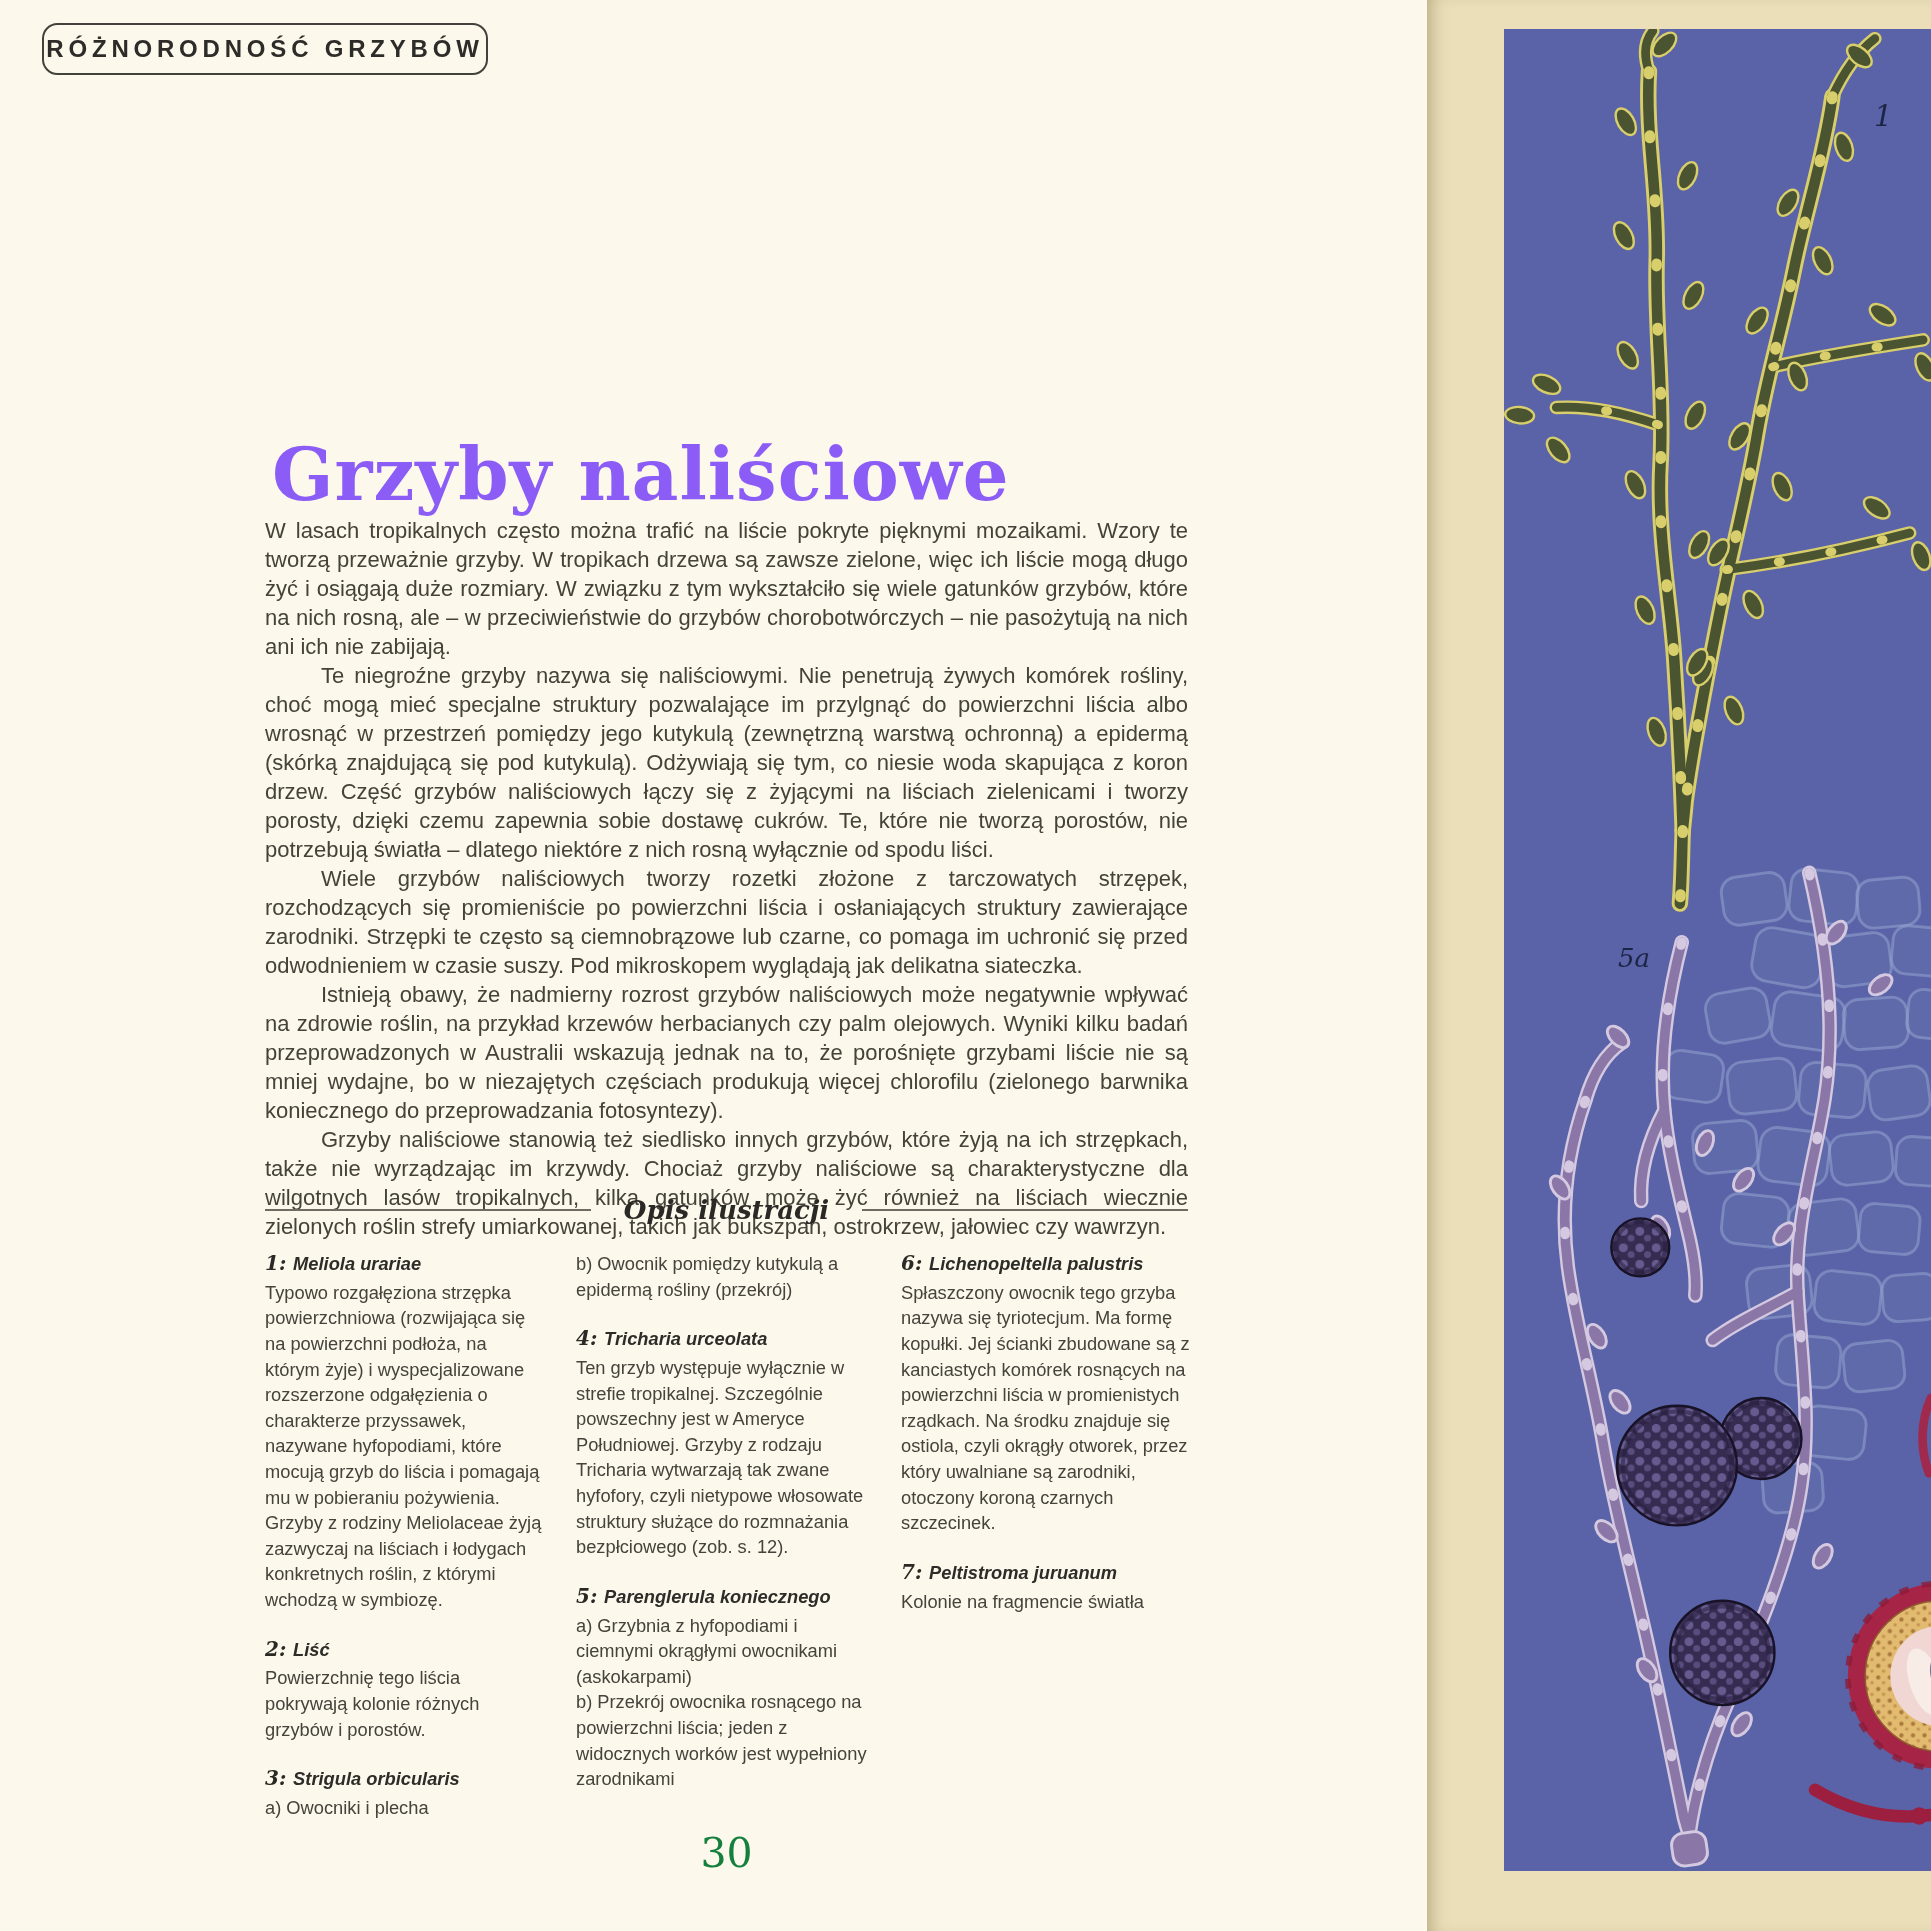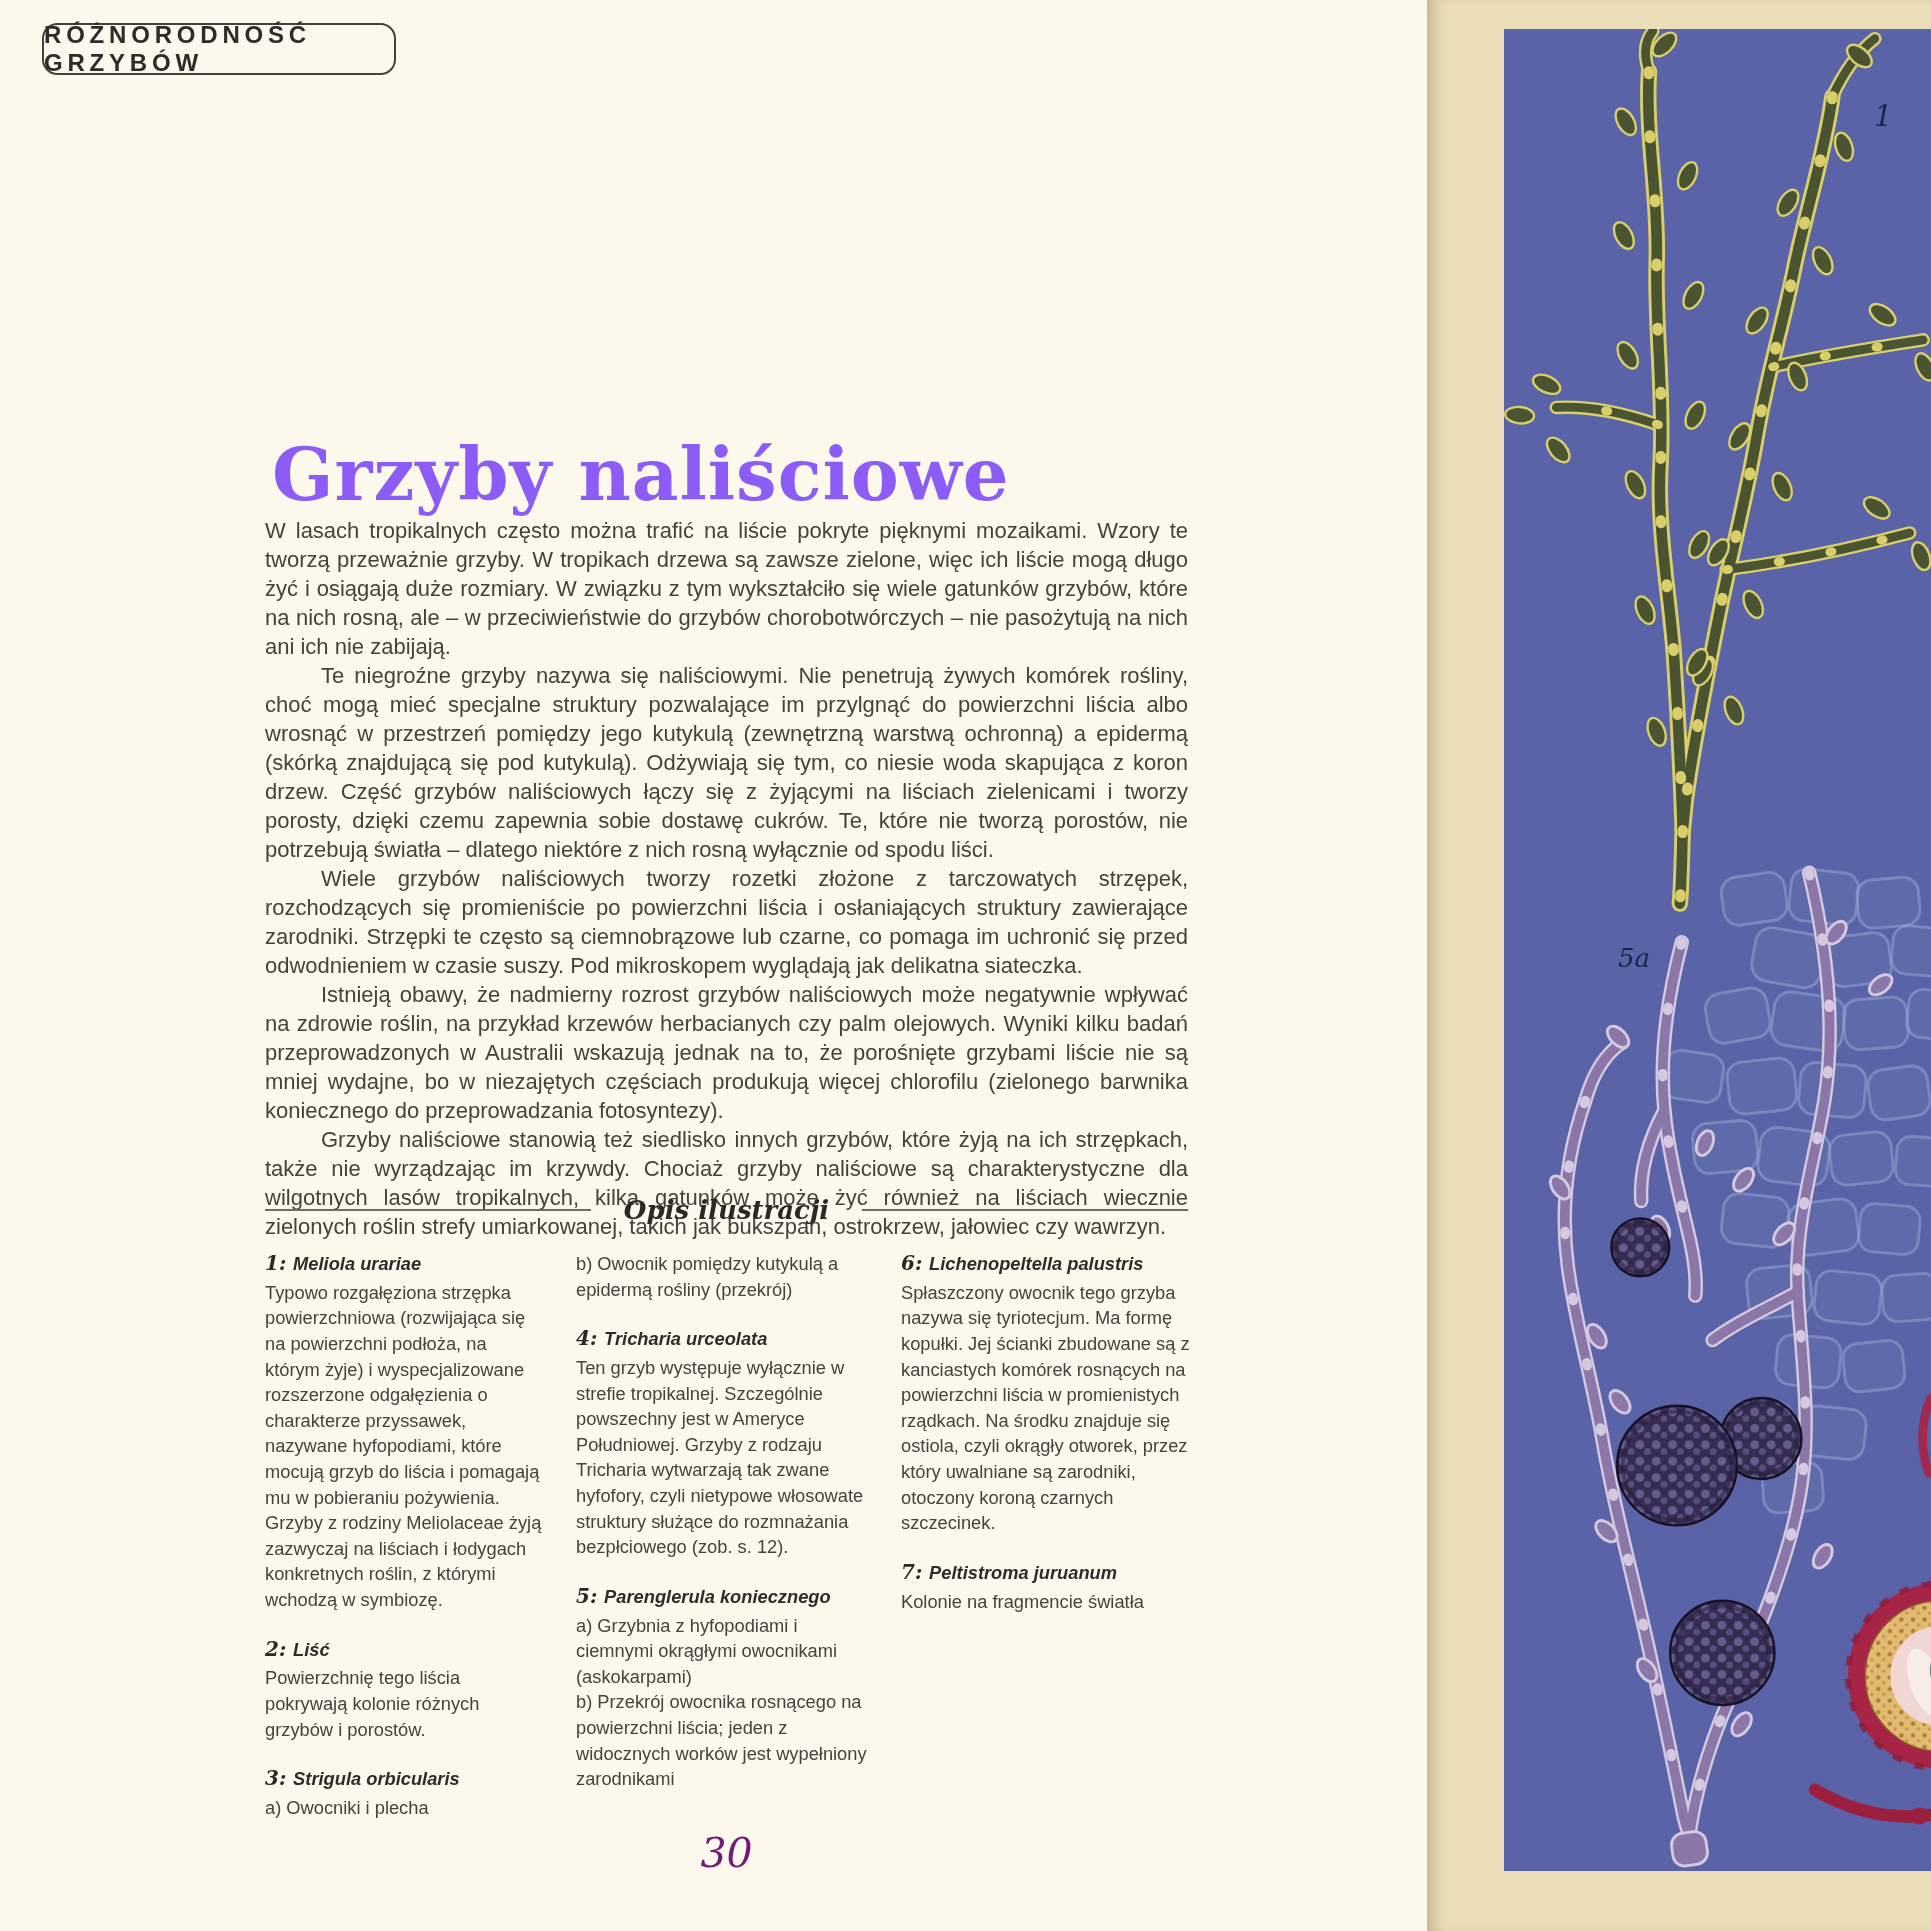--- a/index.html
+++ b/index.html
@@ -1,21 +1,21 @@
 <!DOCTYPE html>
 <html lang="pl" style="--page-bg: #fcf8ec; --right-page-bg: #eadfb9; --panel-bg: #5a63a7; --branch-fill: #4a5431; --branch-outline: #d8ce6b; --hypha-fill: #8a77a7; --hypha-outline: #d4c9e1; --ascocarp-dark: #362c52; --ascocarp-speck: #6f639a; --cell-line: #93a4cf; --fruit-red: #a62445; --fruit-gold: #e2ba70; --fruit-pink: #f1d7d3;"><head>
 <meta charset="utf-8">
 <style>
   html,body{margin:0;padding:0;}
   body{width:1931px;height:1931px;overflow:hidden;background:#fcf8ec;
        font-family:"Liberation Sans",sans-serif;}
   .spread{position:relative;width:1931px;height:1931px;background:var(--page-bg,#fcf8ec);}
 
   
-  .badge{position:absolute;left:42px;top:23px;width:354px;height:52px;
+  .badge{position:absolute;left:42px;top:23px;width:446px;height:52px;
          border:2.9px solid #43413b;border-radius:15.4px;box-sizing:border-box;
          display:flex;align-items:center;justify-content:center;
          font-size:24px;font-weight:bold;letter-spacing:4.8px;color:#2e2c28;}
   .title{position:absolute;left:272px;top:384px;width:908px;
          font-family:"DejaVu Serif",serif;font-size:72px;letter-spacing:1px;
          color:#8b5cf6;white-space:nowrap;}
   .bodycol{position:absolute;left:265px;top:516px;width:923px;
            font-size:22px;line-height:29px;color:#454339;text-align:justify;}
   .bodycol p{margin:0;}
   .bodycol p + p{text-indent:56px;}
@@ -30,21 +30,21 @@
           display:grid;grid-template-columns:278px 292px 301px;column-gap:33px;
           color:#45433b;}
   .leg-item{margin-bottom:24px;}
   .leg-item .head{margin-bottom:4.8px;}
   .num{font-family:"DejaVu Serif",serif;font-style:italic;font-weight:bold;
        font-size:20px;color:#2b2925;margin-right:6.8px;}
   .species{font-style:italic;font-weight:bold;font-size:18.3px;color:#2e2c28;}
   .item-body{font-size:18.3px;line-height:25.6px;white-space:pre-line;}
 
   .pagenum{position:absolute;left:265px;top:1829px;width:923px;text-align:center;
-           font-family:"DejaVu Serif",serif;font-style:italic;font-size:41px;color:#701a75;}
+           font-family:"DejaVu Serif",serif;font-size:41px;color:#15803d;}
 
   
   .right-page{position:absolute;left:1427px;top:0;width:504px;height:1931px;
               background:var(--right-page-bg,#eadfb9);
               box-shadow:inset 13.5px 0 17.4px -9.7px rgba(90,70,30,.35);}
   .plate{position:absolute;left:77px;top:29px;width:427px;height:1842px;
          background:var(--panel-bg,#5a63a7);overflow:hidden;}
   .plate svg{display:block;width:427px;height:1842px;}
 </style>
 </head>

